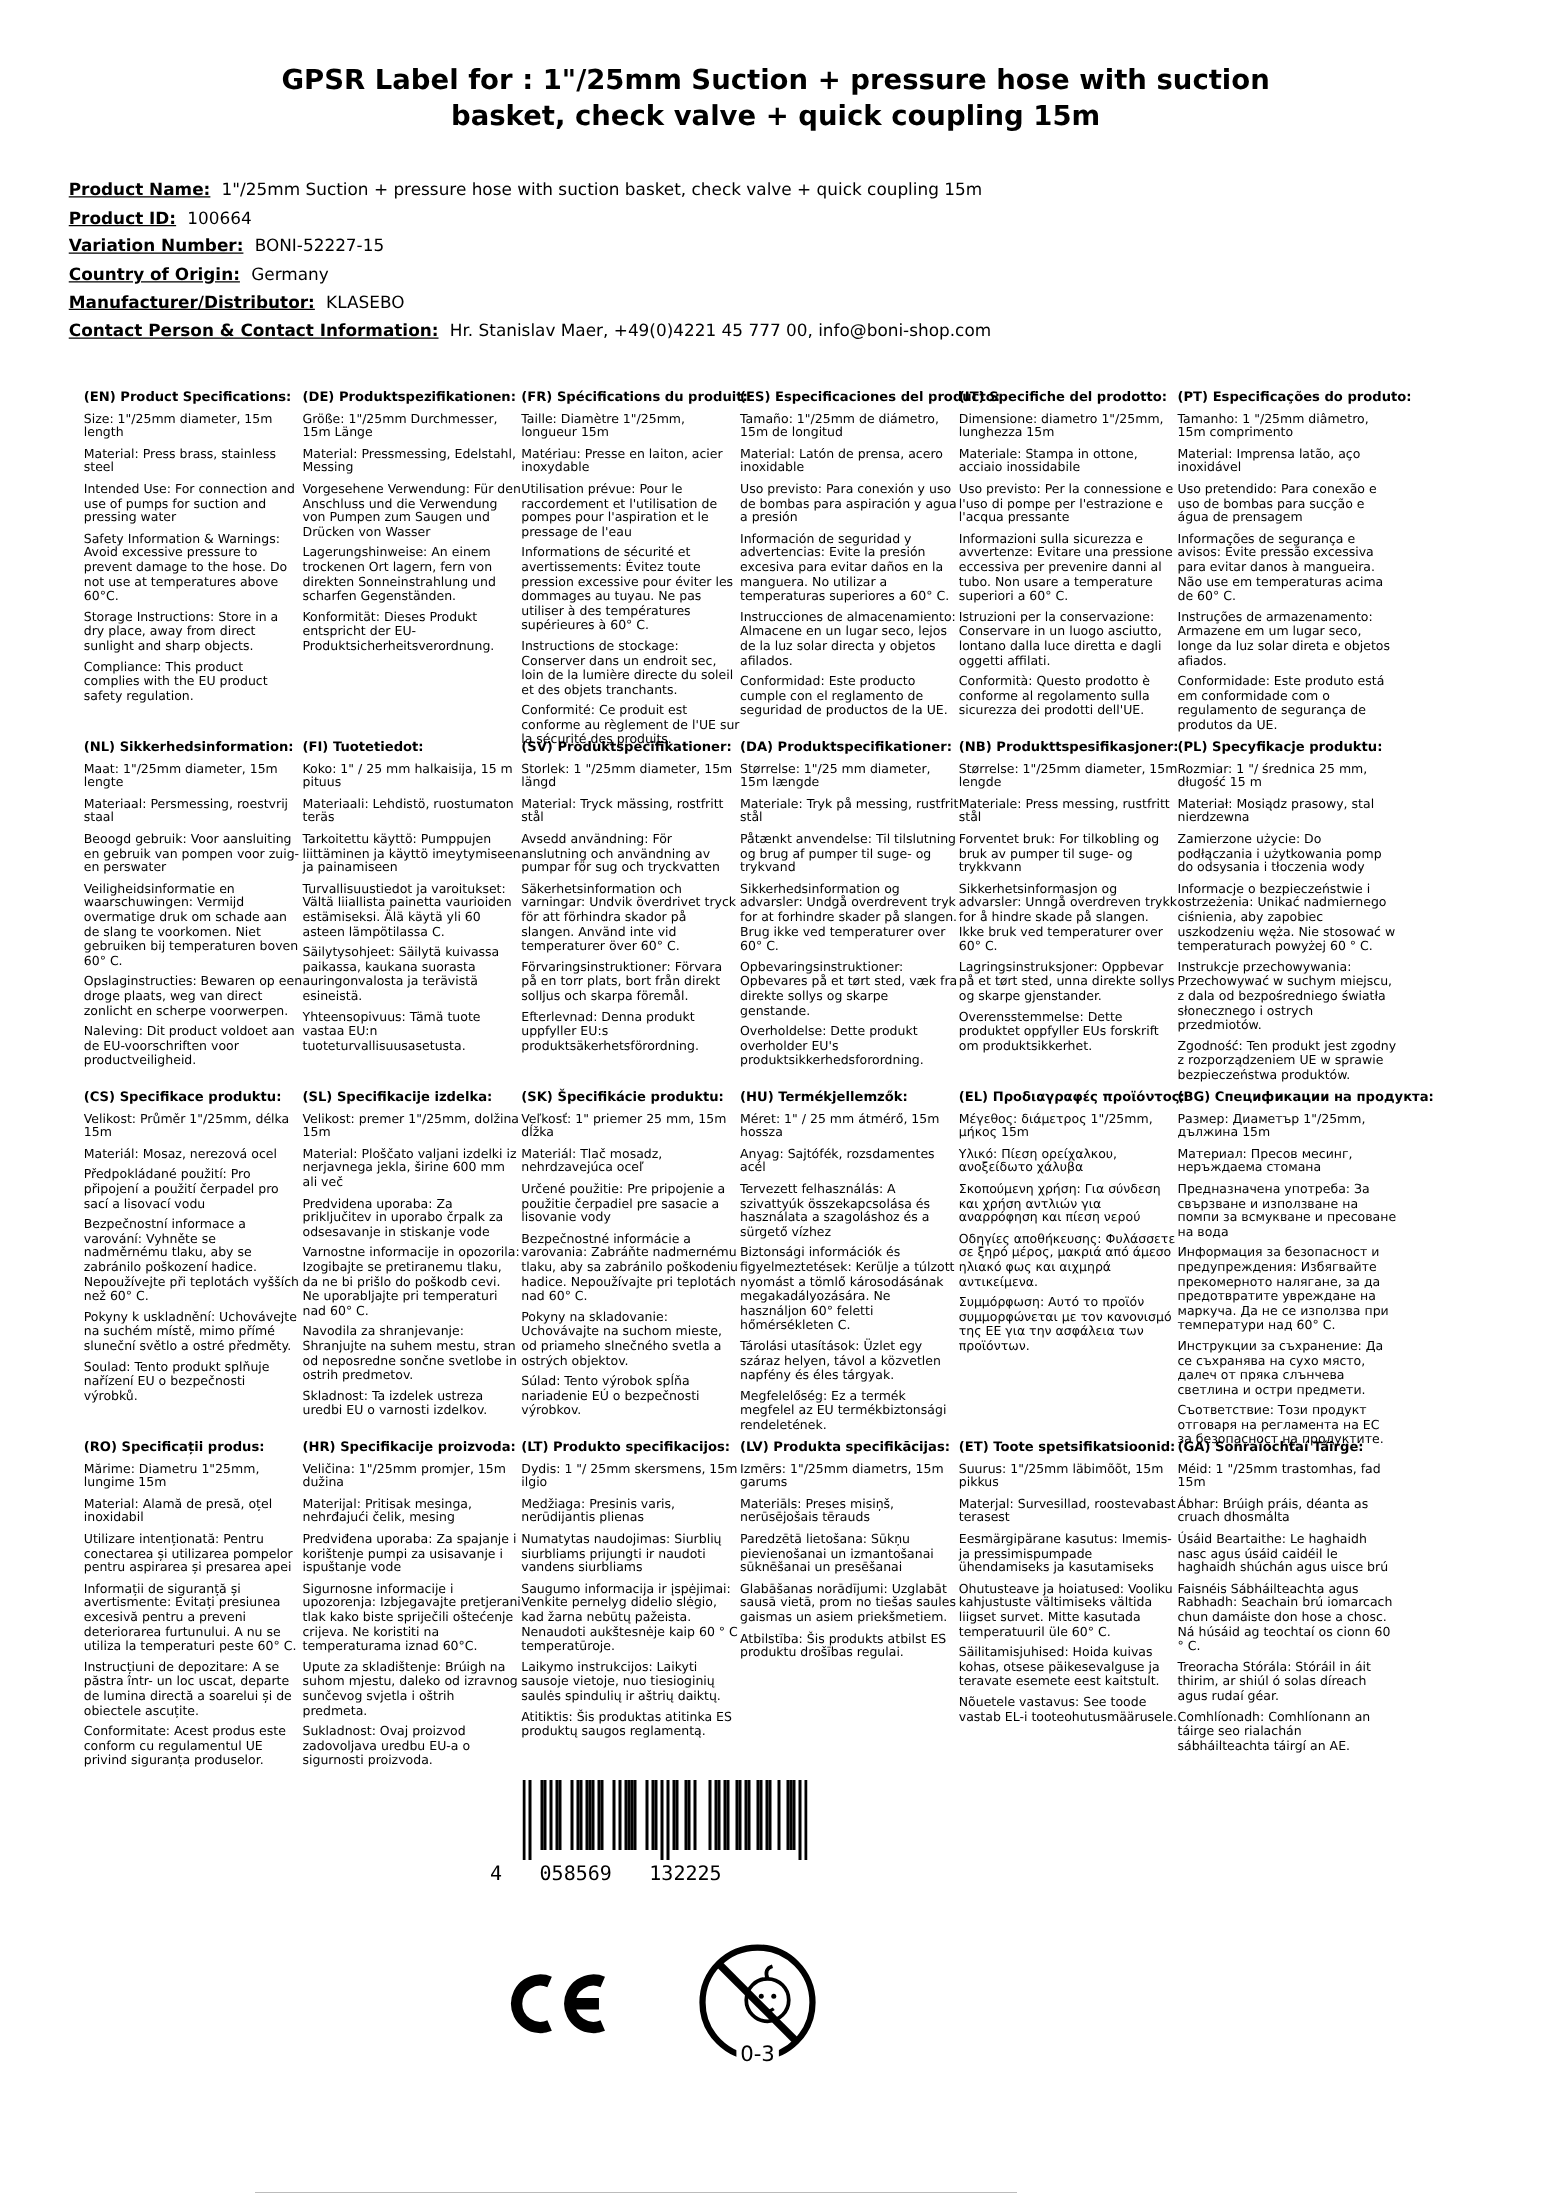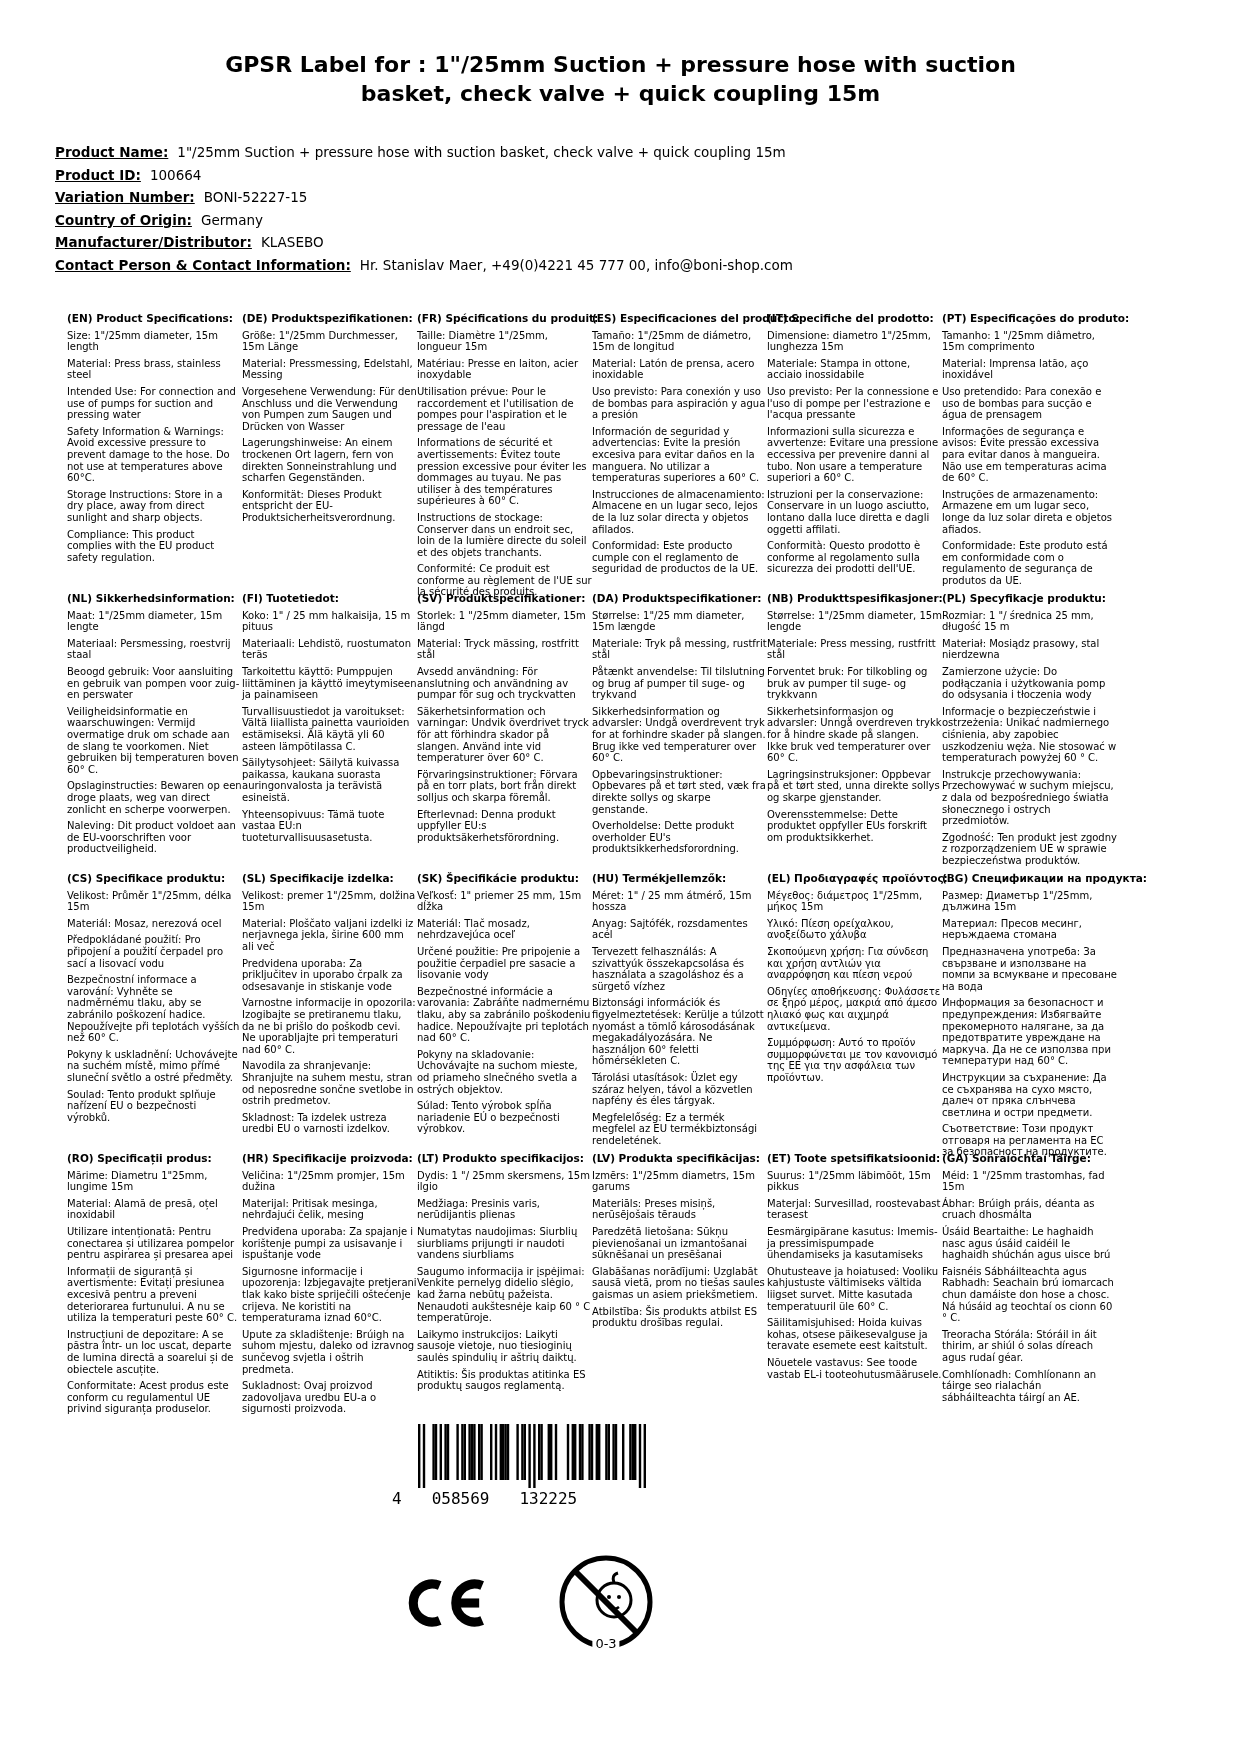--- a/index.html
+++ b/index.html
@@ -21,21 +21,21 @@
   .spec{font-size:10px;line-height:11.6px;}
   .spec-title{font-weight:bold;font-size:10.5px;white-space:nowrap;}
   .spec-p{margin-top:5px;}
   .barcode{position:absolute;left:392px;top:1424px;width:270px;}
   .barcode svg{display:block;margin-left:26px;}
   .digits{display:flex;gap:30px;margin-top:1px;font-family:"DejaVu Sans Mono",monospace;font-size:16px;}
   .ce{position:absolute;left:404px;top:1572px;}
   .age{position:absolute;left:556px;top:1550px;width:100px;height:112px;}
   .age-label{
     position:absolute;left:50%;top:84px;transform:translateX(-50%);
-    background:#fff;padding:0 3px;font-size:13px;line-height:20px;
+    background:#fff;padding:0 3px;font-size:17px;line-height:20px;
   }
 </style>
 </head>
 <body>
 
 <div class="page">
 
   <h1 class="title">GPSR Label for : 1"/25mm Suction + pressure hose with suction basket, check valve + quick coupling 15m</h1>
 
   <div class="info" id="product-info">

